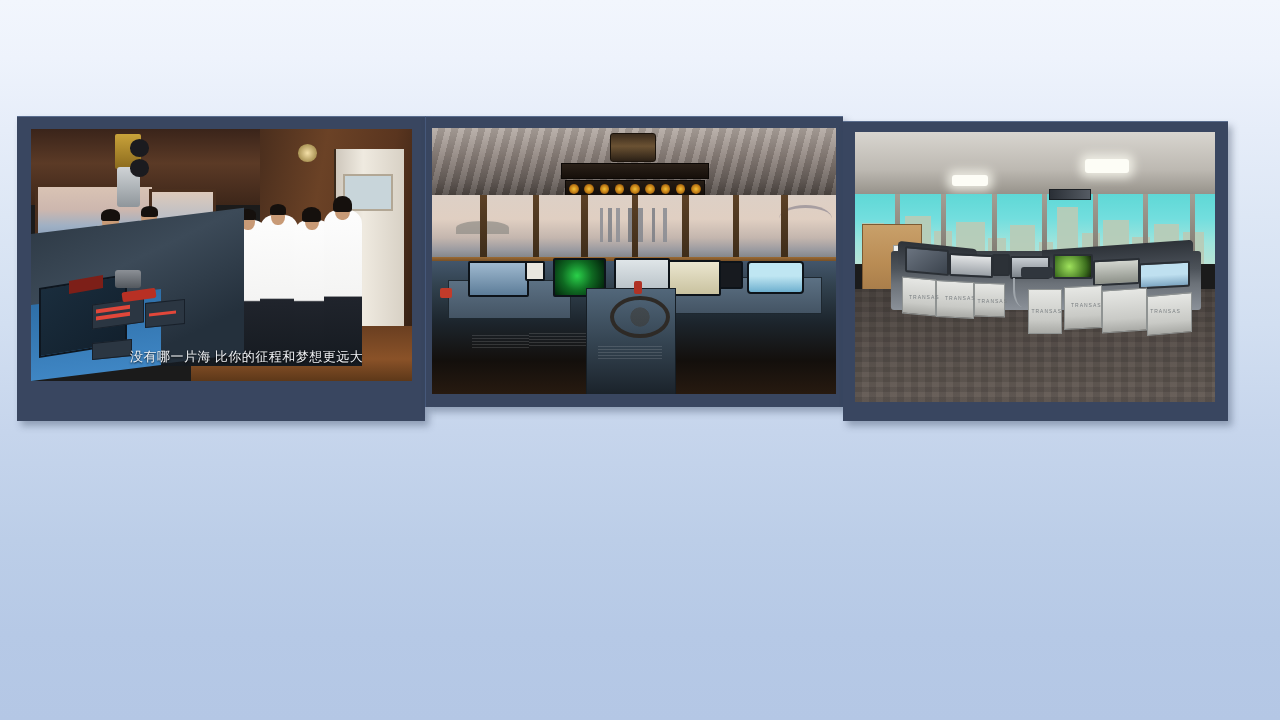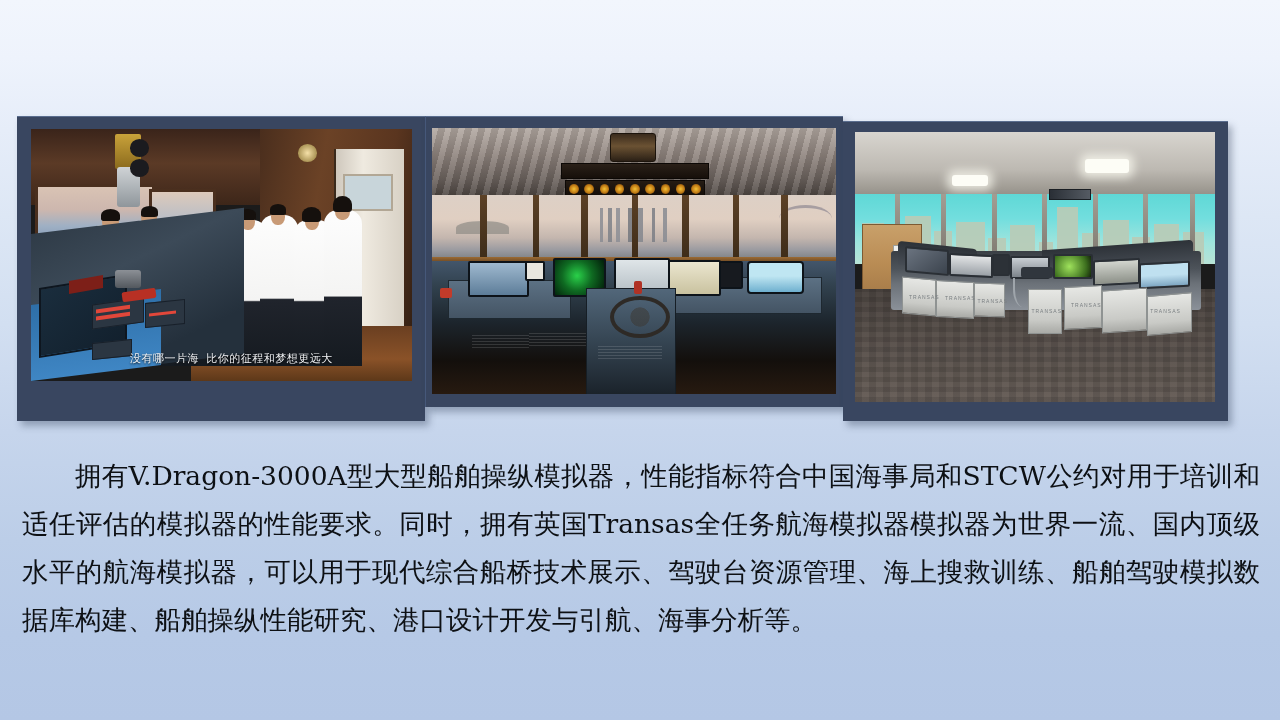--- a/index.html
+++ b/index.html
@@ -167,22 +167,22 @@
   .L-head {
     position: absolute;
     background: #c89a76;
     border-radius: 50% 50% 45% 45%;
   }
   .L-hair {
     position: absolute; background: #15100d; border-radius: 50% 50% 20% 20%;
   }
   .L-caption {
     position: absolute; left: 26%; bottom: 6%;
-    color: #f0f2f5; font-size: 11px;
-    font-family: Liberation Mono, monospace;
+    color: #f0f2f5; font-size: 13px;
+    font-family: Liberation Serif, serif;
     text-shadow: 0 1px 2px rgba(0,0,0,0.9);
     white-space: nowrap; letter-spacing: 0.5px;
   }
 
   
   .M-ceiling {
     position: absolute; left: 0; top: 0; width: 100%; height: 26%;
     background: linear-gradient(to bottom, #b3a9a2 0%, #8e837d 40%, #6b625d 75%, #4a433f 100%);
   }
   .M-ceiling-fold {
@@ -529,15 +529,14 @@
           <div class="R-label" style="left:82%;top:65%;">TRANSAS</div>
 
           <div style="position:absolute;left:46%;top:50%;width:9%;height:4%;background:#30363d;border-radius:3px;"></div>
           <div style="position:absolute;left:44%;top:54%;width:4%;height:11%;border-left:2px solid #9fa5ab;border-radius:0 0 0 60%;"></div>
         </div>
       </div>
     </div>
 
   </div>
 
-  <div class="body-text">拥有V.Dragon-3000A型大型船舶操纵模拟器，性能指标符合中国海事局和STCW公约对用于培训和适任评估的模拟器的性能要求。同时，拥有英国Transas全任务航海模拟器模拟器为世界一流、国内顶级水平的航海模拟器，可以用于现代综合船桥技术展示、驾驶台资源管理、海上搜救训练、船舶驾驶模拟数据库构建、船舶操纵性能研究、港口设计开发与引航、海事分析等。</div>
 
 </div>
 
 </body></html>

